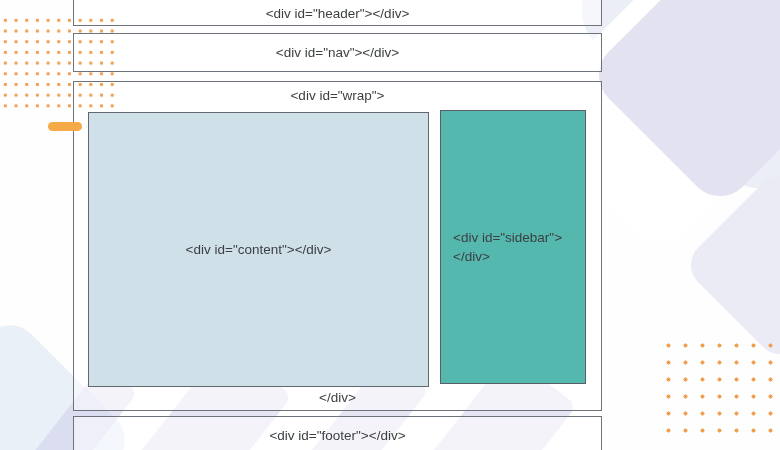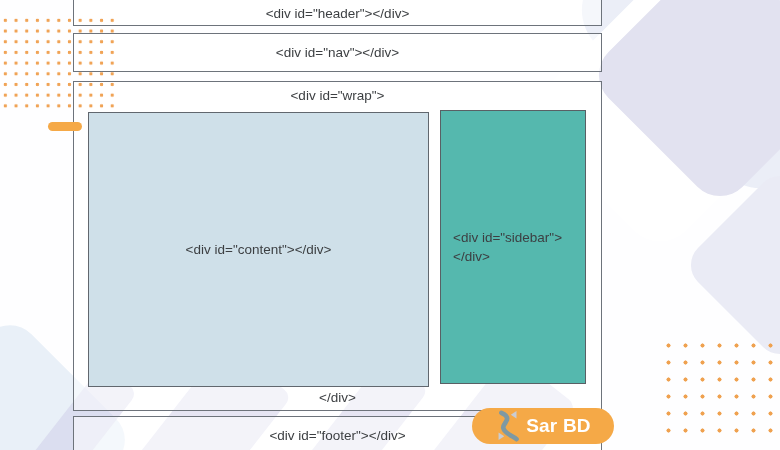--- a/index.html
+++ b/index.html
@@ -114,22 +114,14 @@
   </div>
 
   <div class="box box-footer">
     <div class="lbl">&lt;div id="footer"&gt;&lt;/div&gt;</div>
   </div>
 
   <div class="dots dots-tl"></div>
   <div class="dots dots-br"></div>
   <div class="dash"></div>
 
-  <div class="logo">
-    <svg class="logo-icon" viewBox="0 0 26 34">
-      <polygon points="22,1 22,9 16,5" fill="#c9ccd3"></polygon>
-      <polygon points="3,24 3,32 9,28" fill="#c9ccd3"></polygon>
-      <path d="M6 3 C 19 9, 7 14, 8 19 C 9 25, 19 28, 22 31" fill="none" stroke="#7f99a2" stroke-width="5" stroke-linecap="round"></path>
-    </svg>
-    <span class="logo-text">Sar BD</span>
-  </div>
 
 </div>
 
 </body></html>

